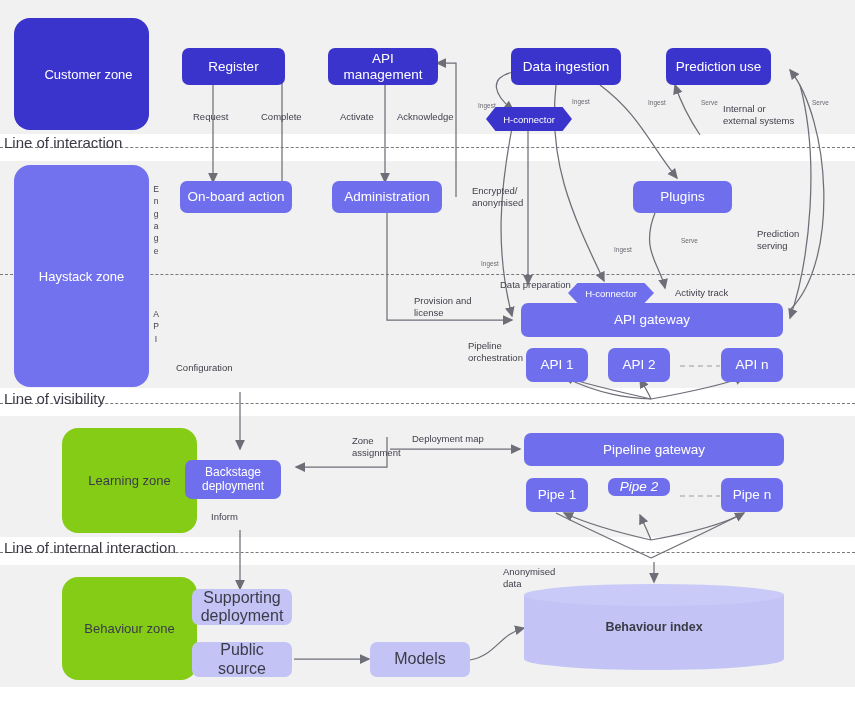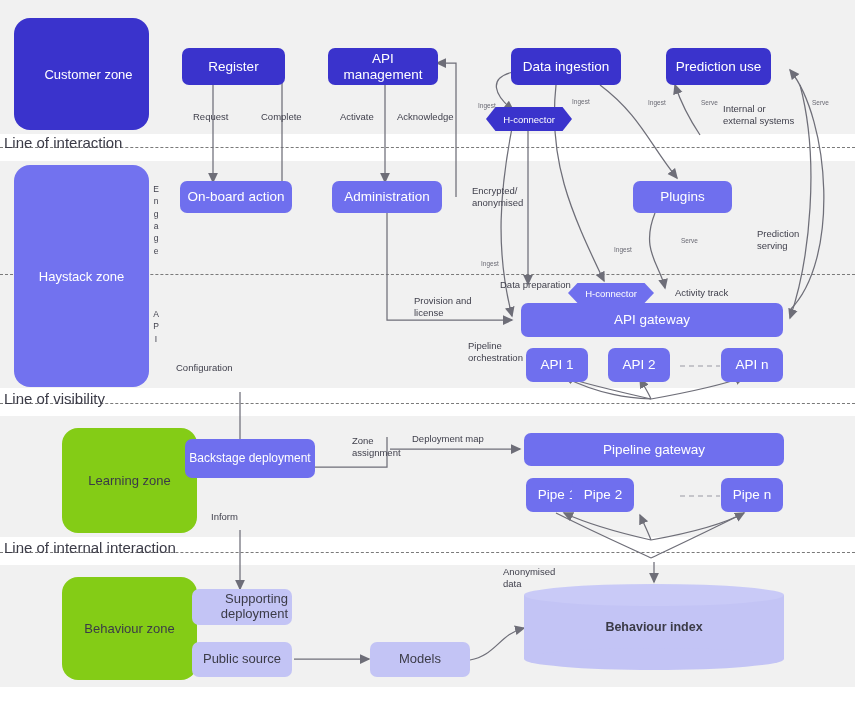--- a/index.html
+++ b/index.html
@@ -13,21 +13,21 @@
   .sep{position:absolute;left:0;width:855px;height:0;border-top:1px dashed #7a7a7a;}
   .sep-label{position:absolute;font-size:15px;color:#3b3b47;white-space:nowrap;}
 
   
   .node{position:absolute;box-sizing:border-box;display:flex;align-items:center;
         justify-content:center;text-align:center;border-radius:7px;line-height:1.15;}
   .node span{display:block;padding:0 4px;}
 
   .n-dark{background:#3a33cc;color:#ffffff;font-size:13.5px;}
   .n-mid{background:#6f6fee;color:#ffffff;font-size:13.5px;}
-  .n-light{background:#c3c4f5;color:#3b3b47;font-size:13px;text-align:right;}
+  .n-light{background:#c3c4f5;color:#3b3b47;font-size:16px;}
 
   
   .zone{position:absolute;box-sizing:border-box;display:flex;align-items:center;
         justify-content:center;border-radius:16px;text-align:center;font-size:13px;}
   .z-dark{background:#3a33cc;color:#ffffff;}
   .z-mid{background:#7272ef;color:#ffffff;}
   .z-light{background:#84cc16;color:#3b3b47;margin-left:48px;}
 
   
   .hex{position:absolute;display:flex;align-items:center;justify-content:center;
@@ -212,30 +212,30 @@
   <div class="node n-mid" style="left:526px;top:348px;width:62px;height:34px;">
     <span>API 1</span>
   </div>
   <div class="node n-mid" style="left:608px;top:348px;width:62px;height:34px;">
     <span>API 2</span>
   </div>
   <div class="node n-mid" style="left:721px;top:348px;width:62px;height:34px;">
     <span>API n</span>
   </div>
 
-  <div class="node n-mid" style="left:185px;top:439px;width:130px;height:39px;font-size:12px;">
+  <div class="node n-mid" style="left:185px;top:460px;width:96px;height:39px;font-size:12px;">
     <span>Backstage deployment</span>
   </div>
   <div class="node n-mid" style="left:524px;top:433px;width:260px;height:33px;">
     <span>Pipeline gateway</span>
   </div>
   <div class="node n-mid" style="left:526px;top:478px;width:62px;height:34px;">
     <span>Pipe 1</span>
   </div>
-  <div class="node n-mid" style="left:572px;top:478px;width:62px;height:34px;">
+  <div class="node n-mid" style="left:608px;top:478px;width:62px;height:18px;font-style:italic;">
     <span>Pipe 2</span>
   </div>
   <div class="node n-mid" style="left:721px;top:478px;width:62px;height:34px;">
     <span>Pipe n</span>
   </div>
 
   <div class="node n-light" style="left:192px;top:589px;width:100px;height:36px;">
     <span>Supporting deployment</span>
   </div>
   <div class="node n-light" style="left:192px;top:642px;width:100px;height:35px;">

